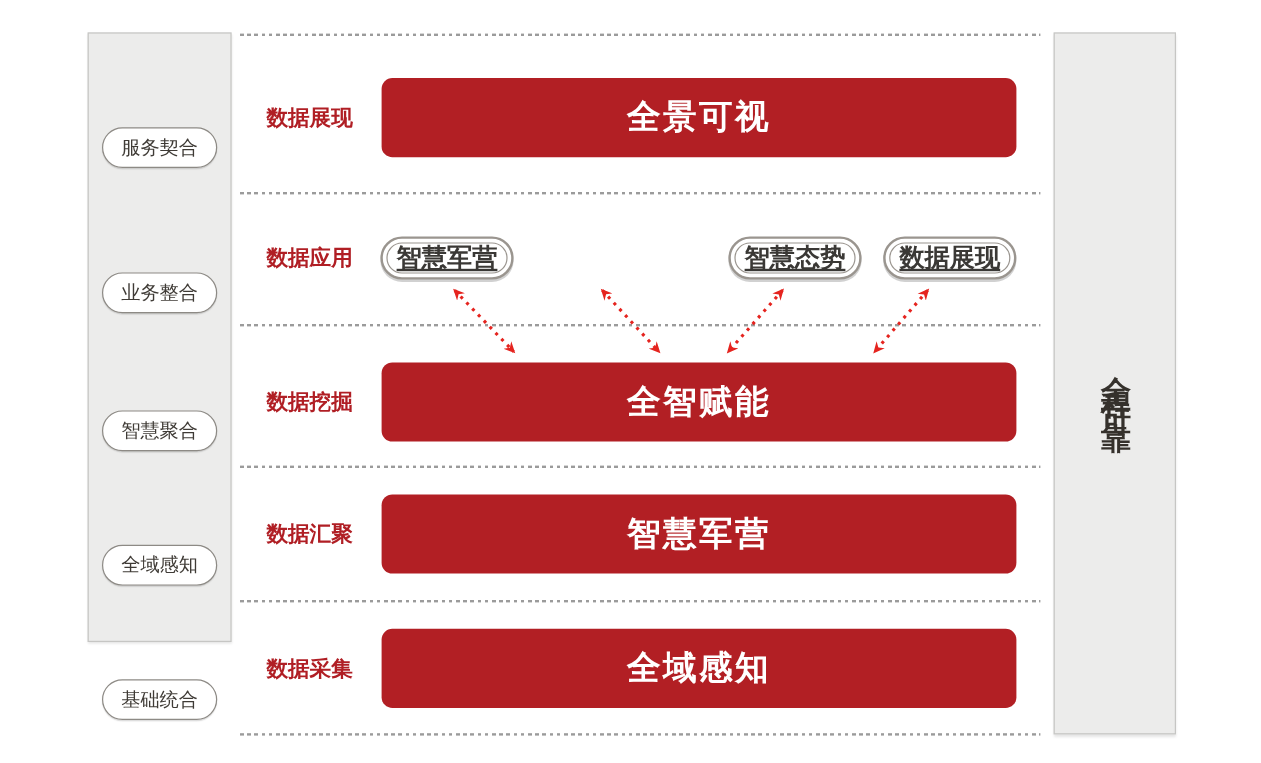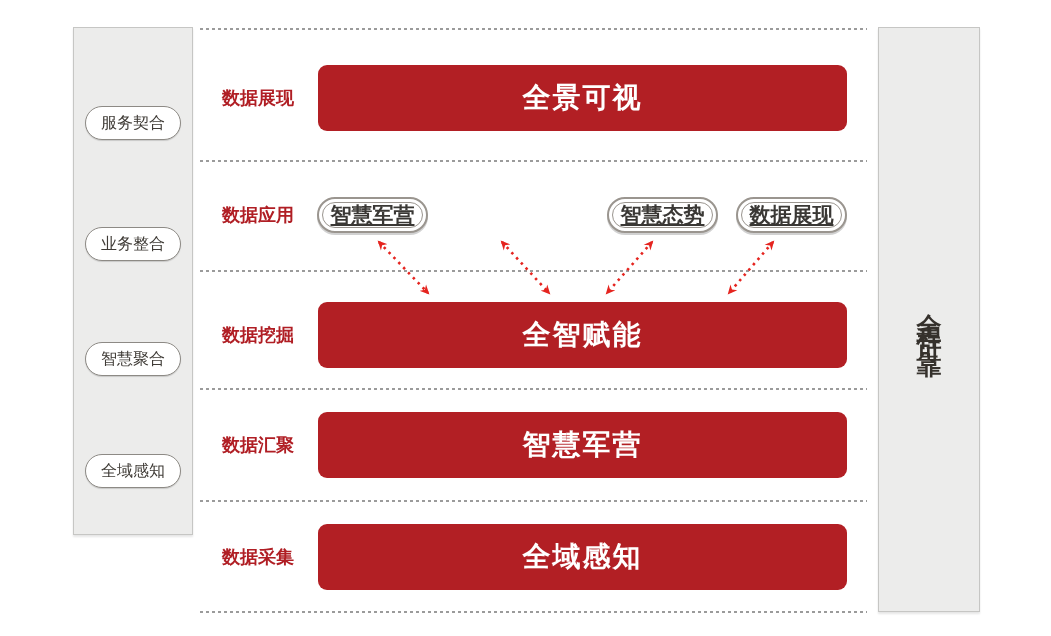--- a/index.html
+++ b/index.html
@@ -61,20 +61,21 @@
 </head>
 <body>
 
 <div id="stage">
 
   <div id="left-panel" class="side-panel">
     <div class="cap-pill" style="top:78px">服务契合</div>
     <div class="cap-pill" style="top:199px">业务整合</div>
     <div class="cap-pill" style="top:314px">智慧聚合</div>
     <div class="cap-pill" style="top:426px">全域感知</div>
+    <div class="cap-pill" style="top:538px">基础统合</div>
   </div>
 
   <div id="right-panel" class="side-panel">
     <div class="v-label">全程可靠</div>
   </div>
 
   <div class="dotted" style="top:28px"></div>
   <div class="dotted" style="top:160px"></div>
   <div class="dotted" style="top:270px"></div>
   <div class="dotted" style="top:388px"></div>

